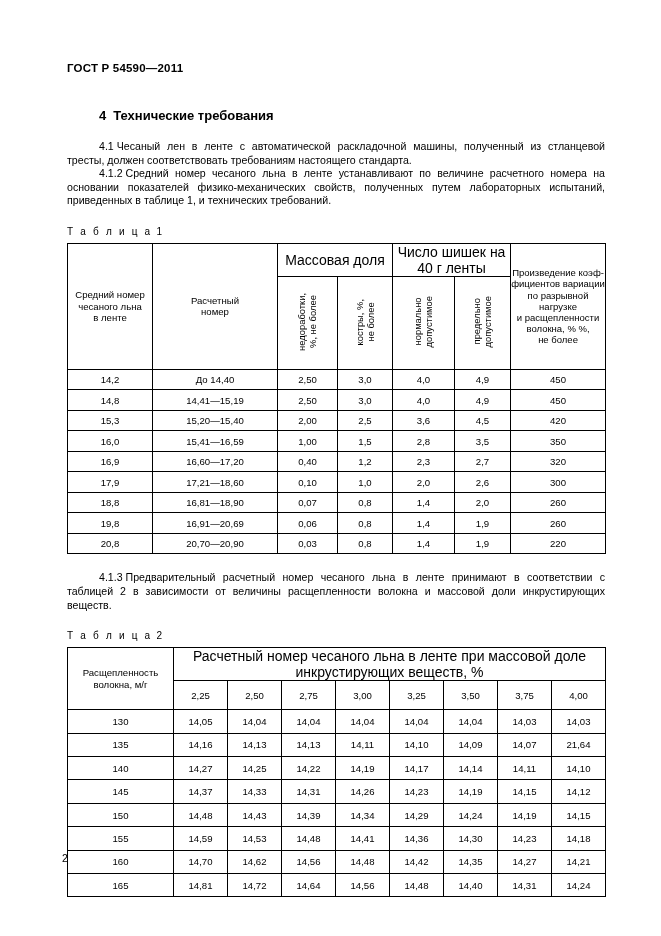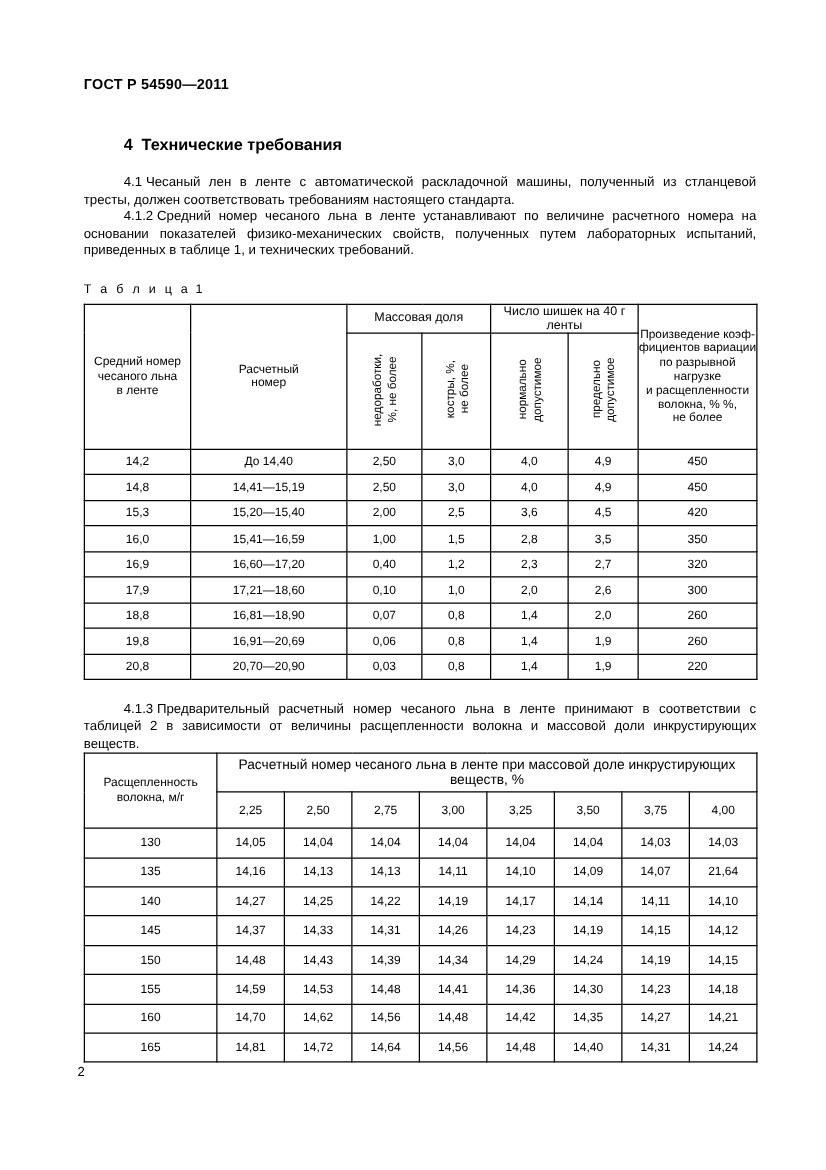--- a/index.html
+++ b/index.html
@@ -81,21 +81,21 @@
     border: 1px solid #000000;
     text-align: center;
     vertical-align: middle;
     font-weight: normal;
     padding: 0;
   }
 
   
   .t1-group {
     height: 22px;
-    font-size: 10px;
+    font-size: 14px;
     margin-top: 36px;
   }
   .t1-sidehead {
     line-height: 11.6px;
     padding: 2px 3px;
   }
   .t1-prod {
     line-height: 11.2px;
     padding: 3px 4px;
     font-size: 9.5px;
@@ -111,21 +111,21 @@
     line-height: 11.4px;
     text-align: center;
     white-space: pre-line;
     font-size: 9.4px;
   }
   .t1-row td { height: 19.5px; }
 
   
   .t2-head-span {
     height: 30px;
-    font-size: 11px;
+    font-size: 14px;
   }
   .t2-sidehead {
     line-height: 11.6px;
     padding: 2px 3px;
     font-size: 9.6px;
   }
   .t2-sub td { height: 28px; }
   .t2-row td { height: 22.4px; }
 
   
@@ -288,20 +288,23 @@
             <td>1,9</td>
             <td>220</td>
           </tr>
         </tbody>
     </table>
 
     <p class="para" style="margin-top:17px">
       <span class="cl">4.1.3</span><span>Предварительный расчетный номер чесаного льна в ленте принимают в соответствии с таблицей 2 в зависимости от величины расщепленности волокна и массовой доли инкрустирующих веществ.</span>
     </p>
 
+    <div class="tbl-caption">
+      <span>Т а б л и ц а</span><span class="cap-no">2</span>
+    </div>
 
     <table class="gost">
       <colgroup>
         <col style="width:106px">
         <col span="8" style="width:54px">
       </colgroup>
       <tbody>
         <tr>
           <td rowspan="2" class="t2-sidehead" style="white-space:pre-line">Расщепленность
 волокна, м/г</td>

